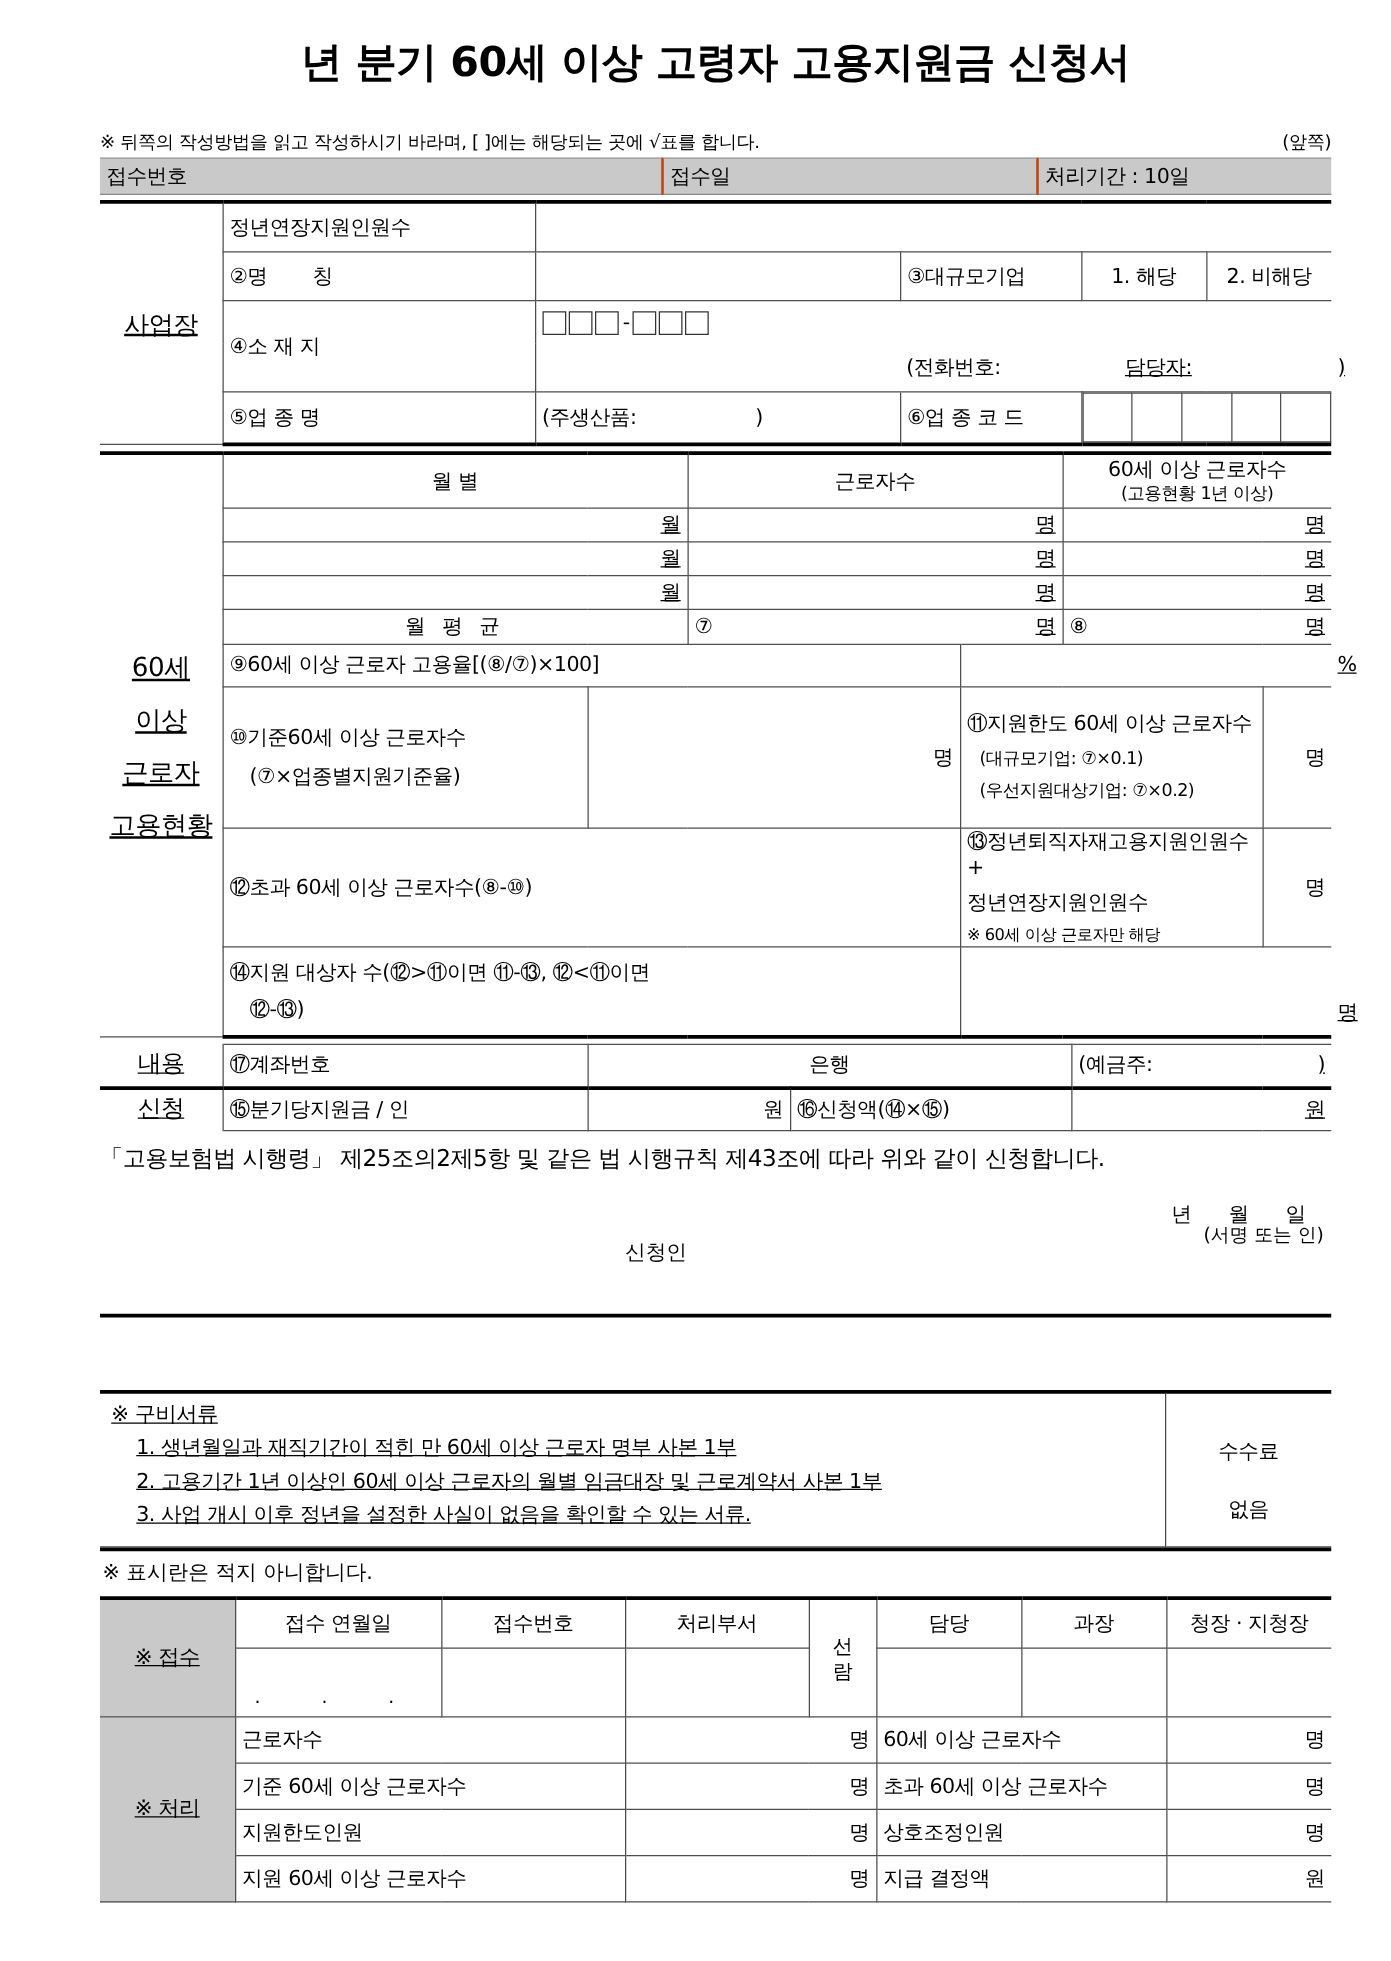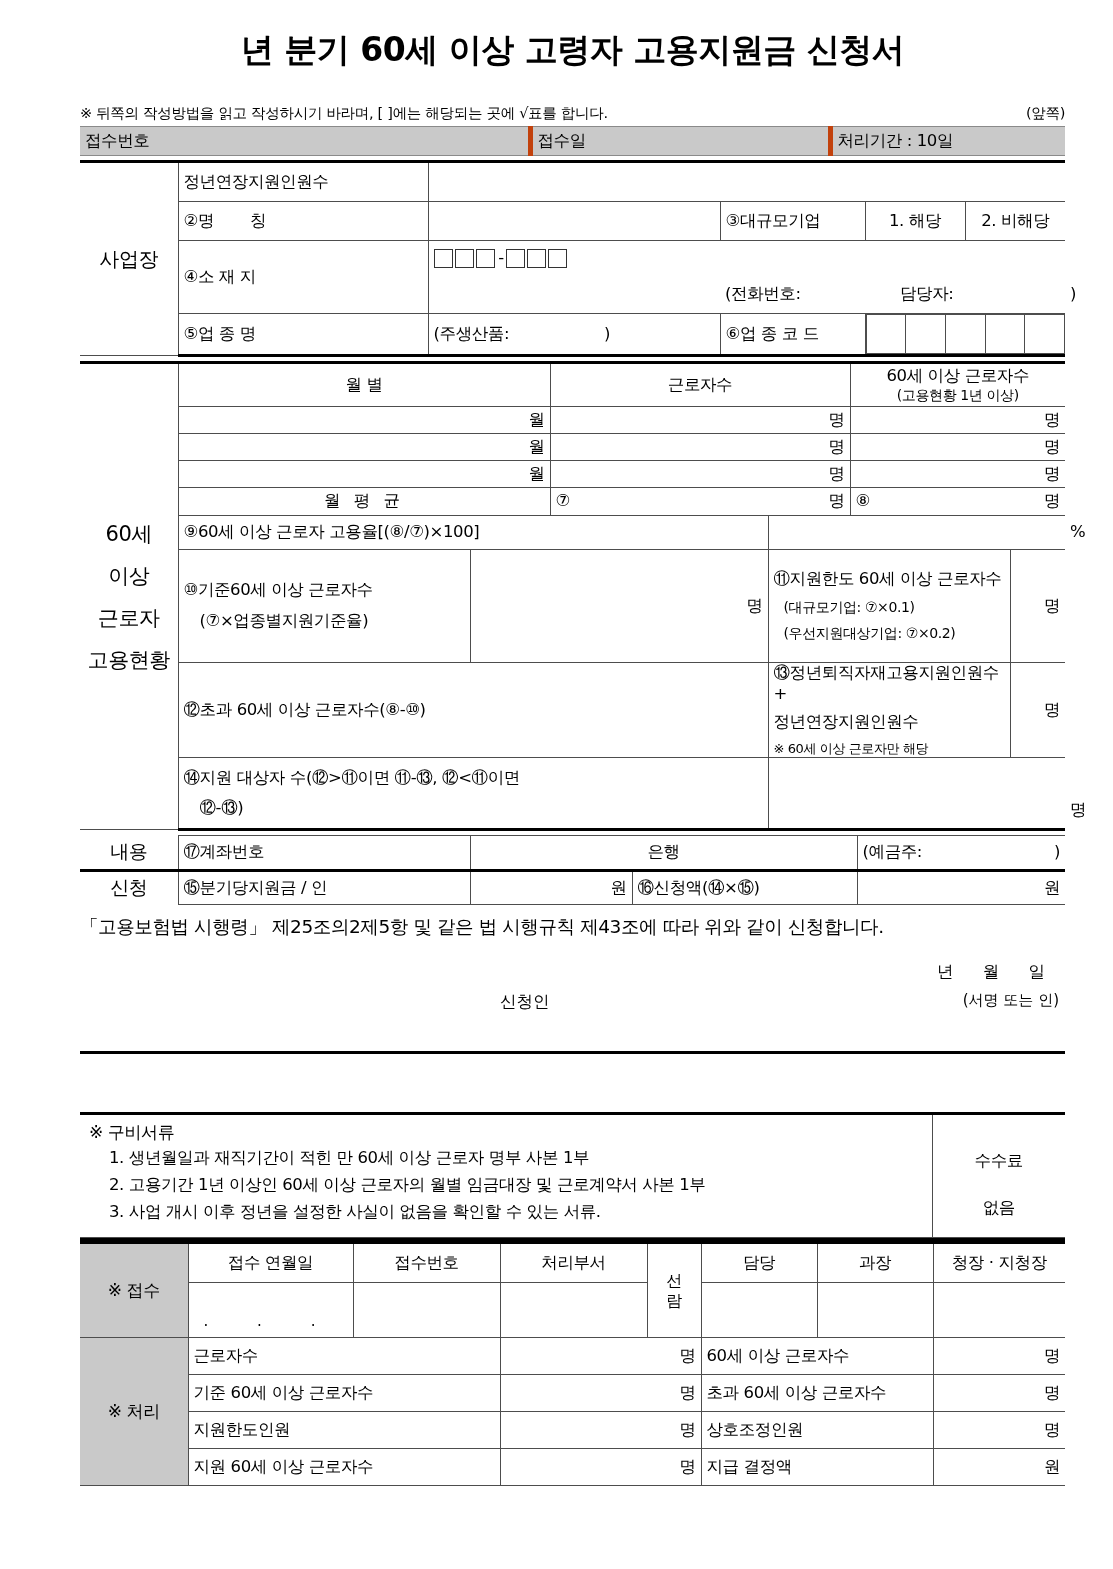--- a/index.html
+++ b/index.html
@@ -72,21 +72,21 @@
     vertical-align: middle;
     letter-spacing: -0.4px;
     line-height: 1.25;
   }
   .gray { background: #c9c9c9; }
   .ctr  { text-align: center; }
   .rgt  { text-align: right; }
   .lft  { text-align: left; }
   .nob-t { border-top: none !important; }
   .nob-b { border-bottom: none !important; }
-  .nob-l { border-left: none !important; }
+  .nob-l { border-left: none !important; text-decoration: underline; }
   .nob-r { border-right: none !important; }
   .thick-t { border-top: 3px solid #000 !important; }
   .thick-b { border-bottom: 3px solid #000 !important; }
   .sm { font-size: 14px; }
   .xs { font-size: 13px; }
   .nowrap { white-space: nowrap; }
 
   .rule-thick {
     height: 0;
     border-top: 3px solid #000;
@@ -94,21 +94,21 @@
   }
 
   
   table.receipt { margin-top: 3px; }
   table.receipt td {
     height: 28px;
     border: 1px solid #8a8a8a;
     border-left: none;
     border-right: none;
   }
-  table.receipt td.sep { border-left: 5px solid #c2410c; margin-top: 24px; }
+  table.receipt td.sep { border-left: 2px solid #c2410c; margin-top: 24px; }
 
   
   table.biz td { height: 38px; }
   .zipbox {
     display: inline-block;
     width: 17px; height: 17px;
     border: 1px solid #333;
     margin-right: 2px;
     vertical-align: middle;
   }
@@ -140,21 +140,21 @@
   .sign-date {
     position: absolute;
     right: 8px;
     top: 22px;
     letter-spacing: 12px;
     font-size: 16.5px;
   }
   .sign-sigtxt {
     position: absolute;
     right: 6px;
-    top: 52px;
+    top: 40px;
     font-size: 15px;
   }
   .sign-applicant {
     position: absolute;
     left: 420px;
     top: 52px;
     font-size: 16.5px;
   }
   .sign-office {
     position: absolute;
@@ -438,20 +438,21 @@
           <div class="docs-list">3. 사업 개시 이후 정년을 설정한 사실이 없음을 확인할 수 있는 서류.</div>
         </td>
         <td class="nob-r nob-t fee-cell">
           <span class="f1">수수료</span>
           <span class="f2">없음</span>
         </td>
       </tr>
     </tbody>
         </table>
     <div class="rule-thick"></div>
+    <div class="note-line">※ 표시란은 적지 아니합니다.</div>
   </div>
 
   <table class="frm admin">
     <colgroup>
       <col style="width:108px">
       <col style="width:165px">
           <col style="width:147px">
           <col style="width:147px">
       <col style="width:54px">
       <col style="width:116px">

